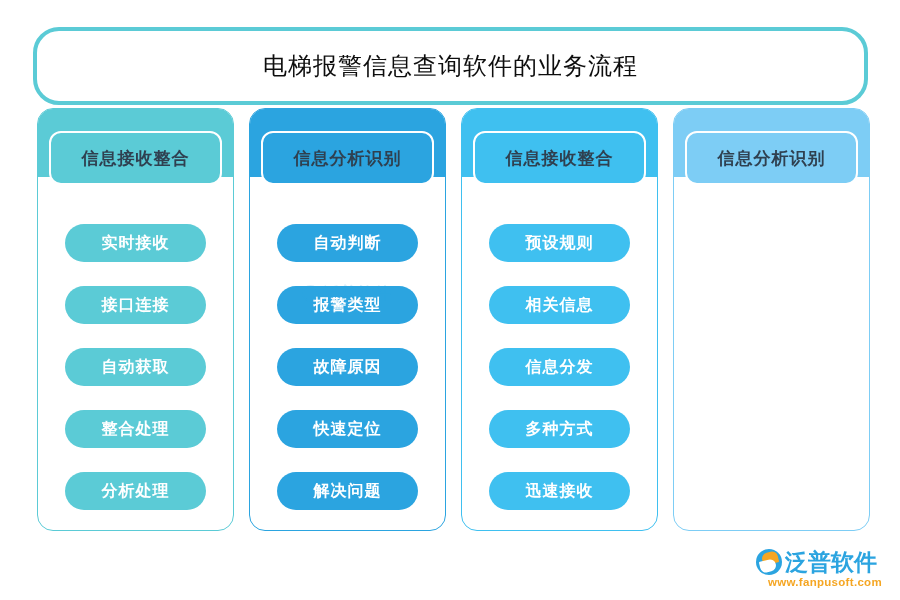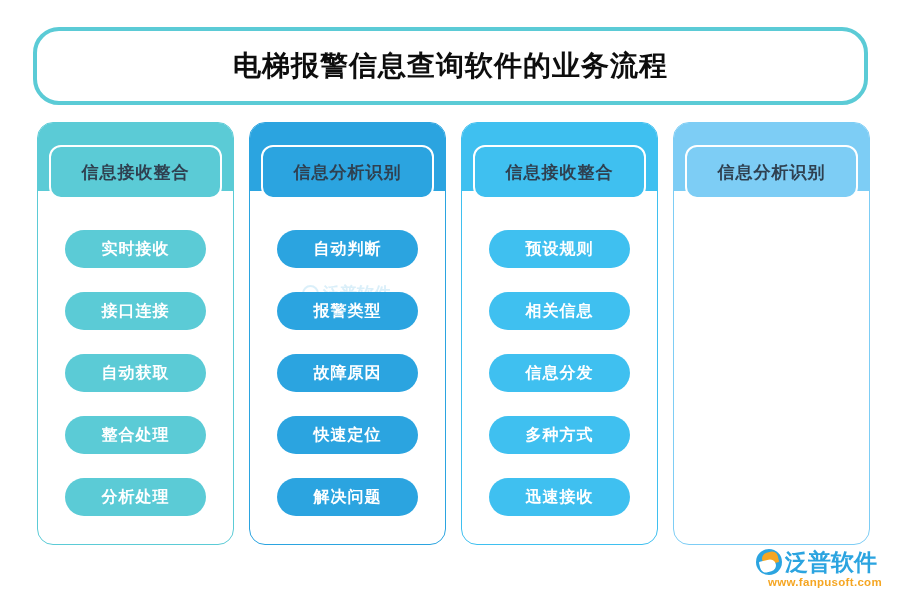--- a/index.html
+++ b/index.html
@@ -30,32 +30,32 @@
     height: 78px;
     box-sizing: border-box;
     border: 4px solid #5bcbd6;
     border-radius: 26px;
     background: #ffffff;
     display: flex;
     align-items: center;
     justify-content: center;
   }
   .title-text {
-    font-size: 28px;
-    font-weight: bold;
+    font-size: 24px;
+    font-weight: normal;
     color: #0d0d0d;
     letter-spacing: 1px;
     line-height: 1;
   }
 
   
   .columns {
     position: absolute;
     left: 0;
-    top: 122px;
+    top: 108px;
     width: 900px;
     height: 425px;
   }
 
   .column {
     position: absolute;
     top: 0;
     width: 197px;
     height: 423px;
     box-sizing: border-box;
@@ -112,21 +112,21 @@
 
   
   .col-items {
     position: absolute;
     left: 0;
     top: 100px;
     width: 197px;
   }
   .pill {
     position: relative;
-    margin: 8px auto 24px auto;
+    margin: 16px auto 24px auto;
     width: 141px;
     height: 38px;
     border-radius: 19px;
     background: currentColor;
     display: flex;
     align-items: center;
     justify-content: center;
   }
   .pill:last-child { margin-bottom: 0; }
   .pill-text {

